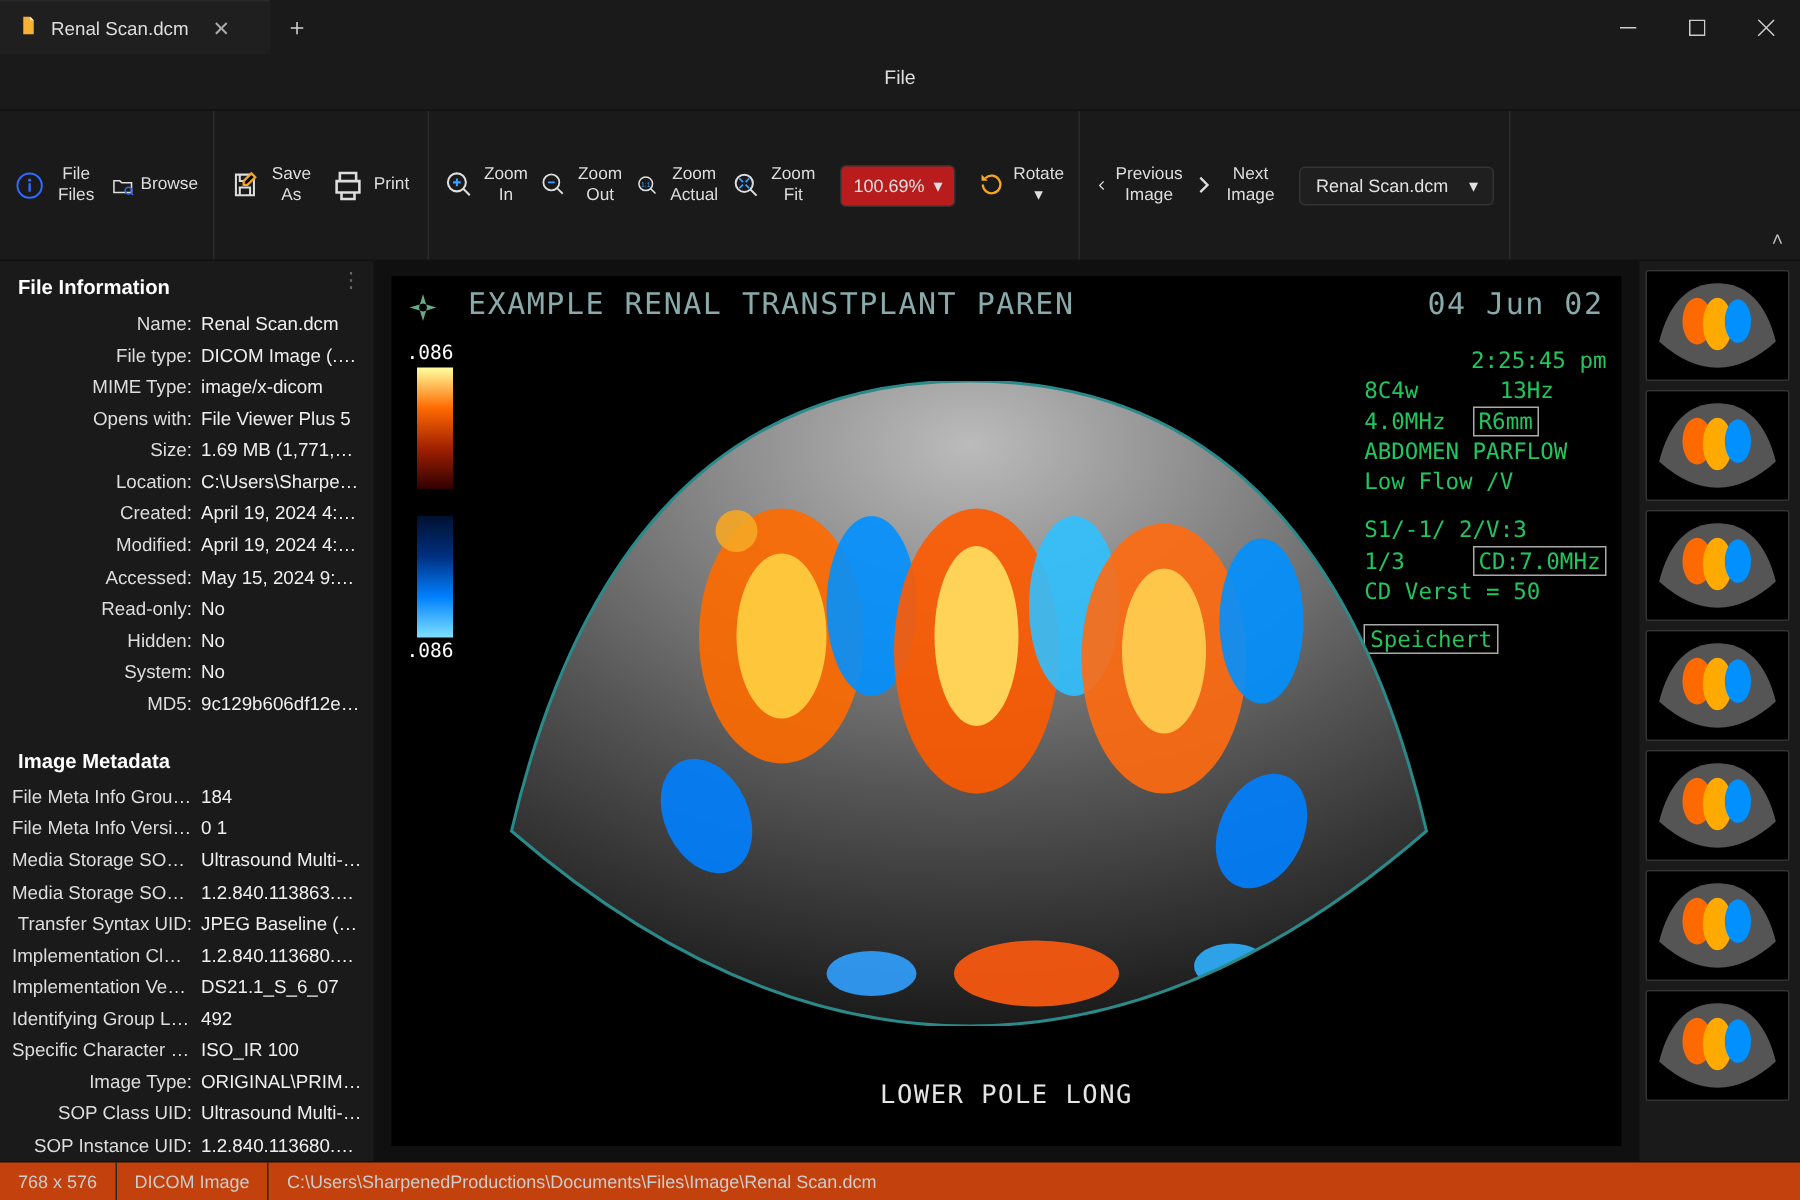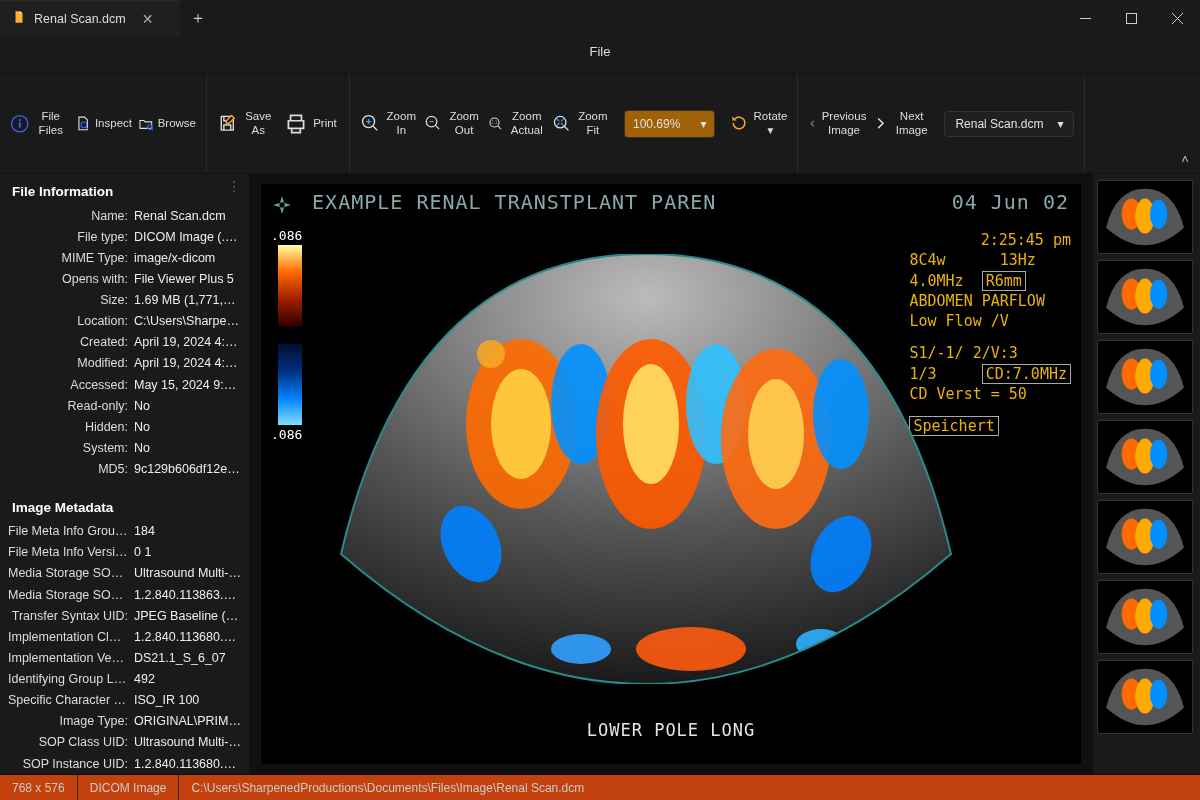--- a/index.html
+++ b/index.html
@@ -22,21 +22,21 @@
   .menu-item { padding: 8px 12px; font-size: 13px; color: #ddd; cursor: pointer; }
   .menu-item.active { color: #3a9fff; border-bottom: 2px solid #3a9fff; padding-bottom: 6px; }
   .hamburger { margin-left: auto; color: #ccc; padding: 8px 10px; }
 
   
   .ribbon { height: 100px; display: flex; align-items: stretch; background: #1a1a1a; border-bottom: 1px solid #111; }
   .ribbon-group { display: flex; align-items: center; padding: 8px 10px; gap: 6px; border-right: 1px solid #2a2a2a; }
   .ribbon-btn { display: flex; flex-direction: row; align-items: center; justify-content: center; width: 58px; height: 80px; gap: 4px; cursor: pointer; border-radius: 4px; }
   .ribbon-btn .icon { width: 26px; height: 26px; display: flex; align-items: center; justify-content: center; }
   .ribbon-btn .label { font-size: 11.5px; color: #ddd; text-align: center; line-height: 1.15; }
-  .zoom-dd { display: flex; align-items: center; gap: 20px; padding: 6px 8px; border: 1px solid #333; border-radius: 4px; background: #a16207; font-size: 12px; margin: 0 8px; align-self: center;}
+  .zoom-dd { display: flex; align-items: center; gap: 6px; padding: 6px 8px; border: 1px solid #333; border-radius: 4px; background: #b91c1c; font-size: 12px; margin: 0 8px; align-self: center;}
   .selector { margin-left: 8px; display: flex; align-items: center; gap: 6px; padding: 5px 10px; border: 1px solid #333; border-radius: 4px; background: #1f1f1f; font-size: 12px; align-self: center; width: 130px; }
   .selector .sel-text { flex: 1; }
   .ribbon-collapse { width: 30px; display:flex; align-items:flex-end; justify-content:center; padding-bottom:6px; color:#bbb; align-self:stretch;}
 
   
   .body { flex: 1; display: flex; min-height: 0; }
 
   .sidebar { width: 250px; background: #1a1a1a; border-right: 1px solid #111; display: flex; flex-direction: column; min-height:0; position:relative;}
   .side-drag { position:absolute; top:4px; right:6px; color:#666; font-size:14px; letter-spacing:2px;}
   .section { padding: 10px 12px 4px 12px; font-weight: 600; font-size: 13.5px; color: #fff; }
@@ -50,21 +50,21 @@
   .canvas-wrap { flex: 1; display: flex; align-items: flex-start; justify-content: center; padding: 10px; min-width: 0; }
   .scan { position: relative; width: 820px; height: 580px; background: #000; }
   .scan-header { position:absolute; top:6px; left:12px; right:12px; display:flex; justify-content:space-between; font-family: "Lucida Console", monospace; font-size: 20px; letter-spacing: 1px; color:#8aa; }
   .scan-logo { display:inline-block; width:18px; height:18px; margin-right:8px; vertical-align:middle;}
   .colorbar-wrap { position:absolute; left:10px; top:44px; text-align:right; font-family: monospace; font-size:13px; color:#fff;}
   .colorbar { width:24px; height:180px; display:flex; flex-direction:column; margin:2px 0 2px auto;}
   .cb-top{flex:1;background:linear-gradient(to bottom,#ffffa0,#ff6a00,#a02000,#300000);}
   .cb-gap{height:18px;background:#000;}
   .cb-bot{flex:1;background:linear-gradient(to bottom,#001030,#003080,#0080ff,#80e0ff);}
   .scan-footer { position:absolute; bottom:24px; left:0; right:0; text-align:center; font-family:"Lucida Console",monospace; font-size:17px; letter-spacing:1px; color:#e5e5e5;}
-  .scan-right { position:absolute; right:10px; top:46px; text-align:left; font-family:"Lucida Console",monospace; font-size:15px; color:#eab308; line-height:1.35;}
+  .scan-right { position:absolute; right:10px; top:46px; text-align:left; font-family:"Lucida Console",monospace; font-size:15px; color:#22c55e; line-height:1.35;}
   .scan-right .boxed { border:1px solid #aaa; padding:0 3px;}
   .fan { position:absolute; left:60px; right:110px; top:70px; bottom:80px; }
   .fan svg { width:100%; height:100%; }
 
   .thumbs { width: 108px; background: #1a1a1a; border-left: 1px solid #111; overflow-y: auto; padding: 6px 4px; display:flex; flex-direction:column; gap:6px; }
   .thumbs::-webkit-scrollbar{width:10px;} .thumbs::-webkit-scrollbar-thumb{background:#333;border-radius:5px;}
   .thumb { width: 96px; height: 74px; background:#000; border:1px solid #333; border-radius:2px; position:relative; overflow:hidden;}
   .thumb svg{width:100%;height:100%;}
 
   
@@ -122,30 +122,20 @@
     <div class="ribbon-group">
       <div class="ribbon-btn">
         <span class="icon">
             <svg viewBox="0 0 24 24">
               <circle cx="12" cy="12" r="10" fill="none" stroke="#2d6cff" stroke-width="1.6"></circle>
               <circle cx="12" cy="7.5" r="1.3" fill="#2d6cff"></circle>
               <rect x="11" y="10" width="2" height="7" fill="#2d6cff"></rect>
             </svg>
           </span>
         <span class="label">File Files</span>
-      </div>
-      <div class="ribbon-btn">
-        <span class="icon">
-            <svg viewBox="0 0 24 24">
-              <path fill="none" stroke="#ddd" stroke-width="1.6" d="M7 3h8l4 4v14H7z"></path>
-              <circle cx="14" cy="14" r="4" fill="none" stroke="#2d6cff" stroke-width="1.6"></circle>
-              <path stroke="#2d6cff" stroke-width="1.6" d="M17 17l3 3"></path>
-            </svg>
-          </span>
-        <span class="label">Inspect</span>
       </div>
       <div class="ribbon-btn">
         <span class="icon">
             <svg viewBox="0 0 24 24">
               <path fill="none" stroke="#ddd" stroke-width="1.6" d="M3 7h6l2 2h10v10H3z"></path>
               <circle cx="18" cy="17" r="3.5" fill="none" stroke="#2d6cff" stroke-width="1.6"></circle>
               <path stroke="#2d6cff" stroke-width="1.6" d="M20.5 19.5l2 2"></path>
             </svg>
           </span>
         <span class="label">Browse</span>

